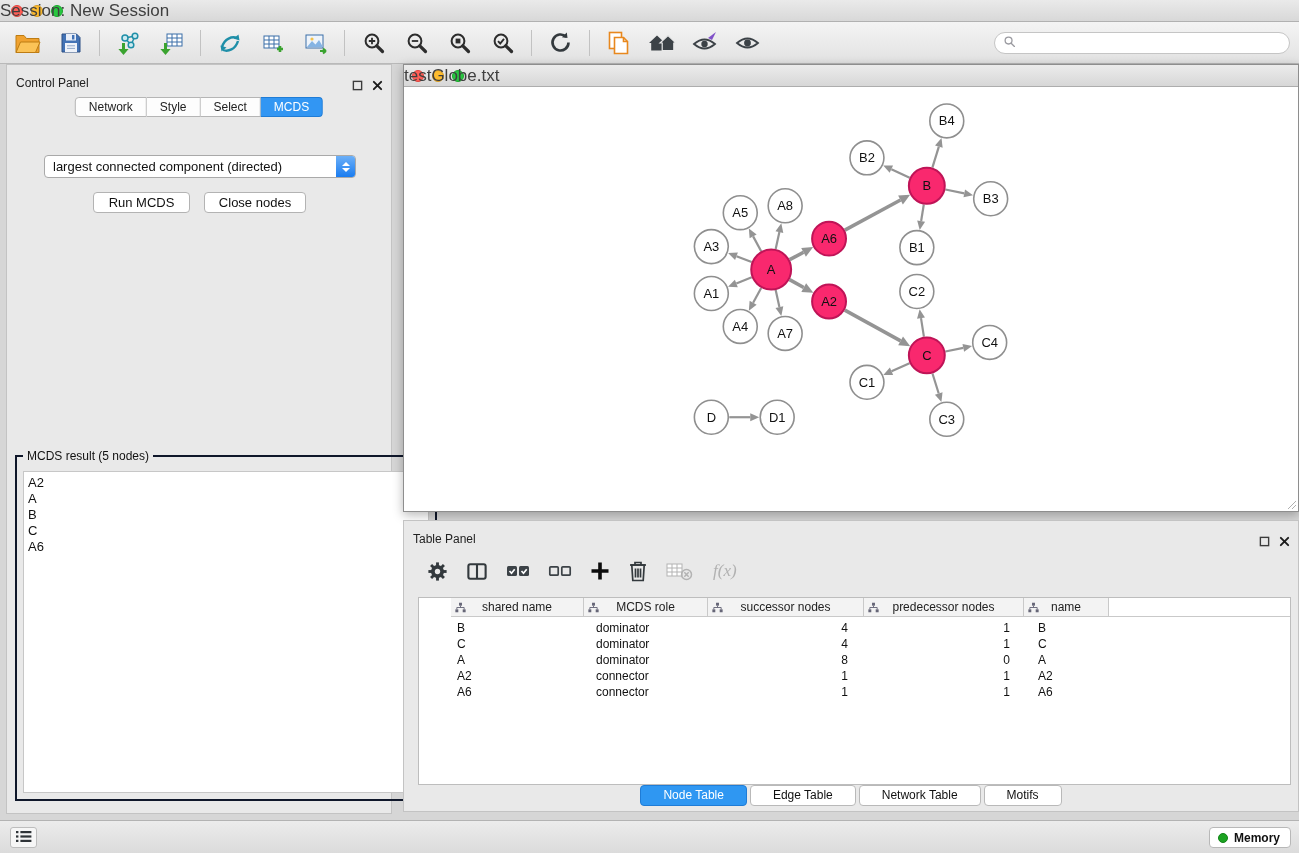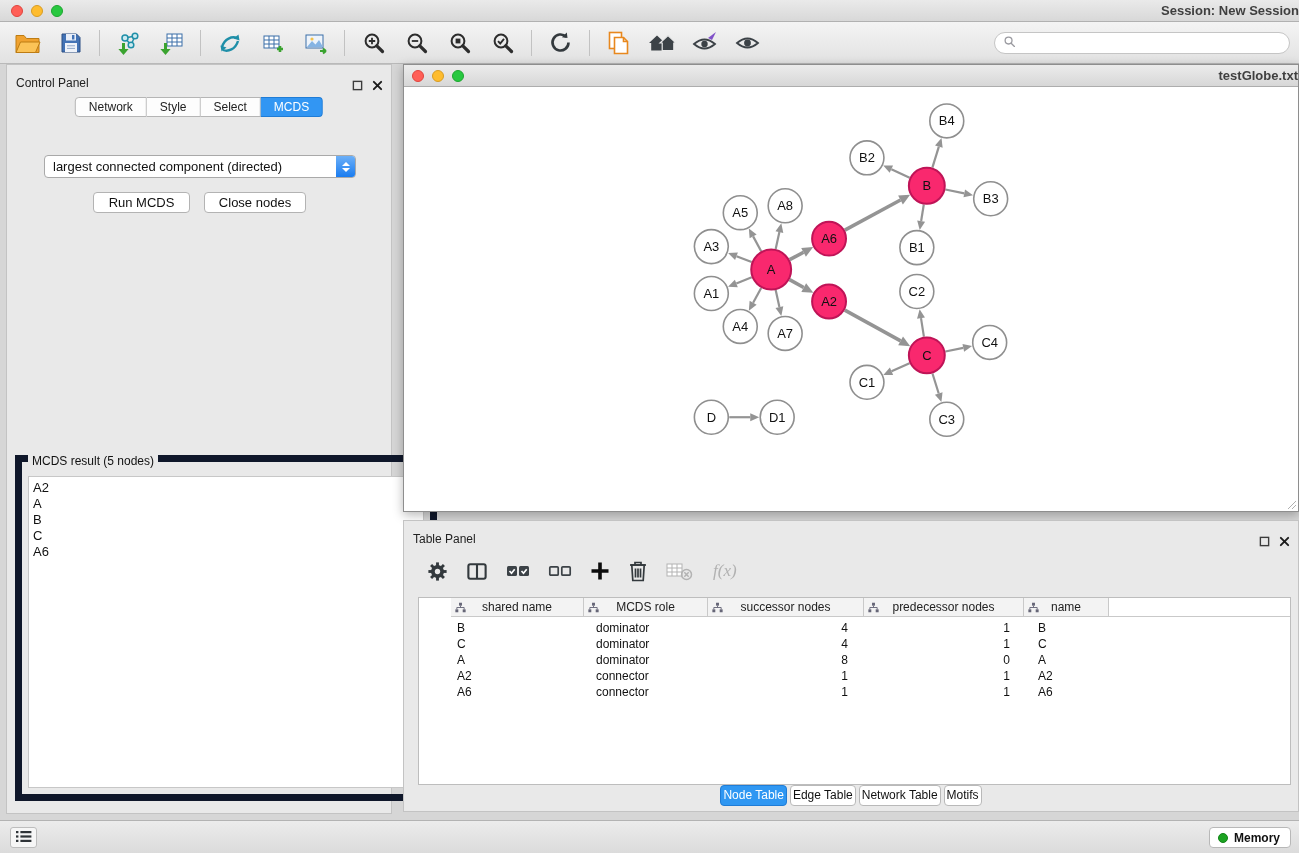--- a/index.html
+++ b/index.html
@@ -8,22 +8,22 @@
   .app { position:absolute; inset:0; width:1299px; height:853px; background:#d6d6d6; overflow:hidden; }
 
   
   .titlebar { position:absolute; left:0; top:0; width:100%; height:22px;
     background:linear-gradient(#eaeaea,#d8d8d8); border-bottom:1px solid #b1b1b1; }
   .traffic { position:absolute; top:5px; left:11px; display:flex; gap:8px; }
   .light { width:12px; height:12px; border-radius:50%; display:inline-block; }
   .light.red    { background:#ff5f57; border:1px solid #e0443e; }
   .light.yellow { background:#febc2e; border:1px solid #d89c23; }
   .light.green  { background:#28c840; border:1px solid #1da62f; }
-  .bar-title { position:absolute; left:0; width:100%; text-align:right; line-height:21px;
-    font-size:13px; color:#3f3f3f;font-weight:bold; }
+  .bar-title { position:absolute; left:0; width:100%; text-align:left; line-height:21px;
+    font-size:17px; color:#3f3f3f; }
 
   
   .toolbar { position:absolute; top:22px; left:0; width:100%; height:42px;
     background:linear-gradient(#f4f4f4,#e2e2e2); border-bottom:1px solid #b9b9b9;
     display:flex; align-items:center; padding-left:6px; }
   .tb-icons { display:flex; align-items:center; height:100%; }
   .tb-icon { width:43px; height:36px; display:flex; align-items:center; justify-content:center; cursor:default; }
   .tb-sep { width:1px; height:26px; background:#c2c2c2; margin:0 7px; }
   .search-box { position:absolute; right:9px; top:10px; width:296px; height:22px; background:#fff;
     border:1px solid #c5c5c5; border-radius:12px; display:flex; align-items:center; padding-left:8px; gap:5px; }
@@ -52,21 +52,21 @@
     background:linear-gradient(#6cb0f8,#1a7cf0); display:flex; flex-direction:column;
     align-items:center; justify-content:center; gap:2px; }
   .tri-up { width:0; height:0; border-left:4px solid transparent; border-right:4px solid transparent;
     border-bottom:4px solid #fff; }
   .tri-down { width:0; height:0; border-left:4px solid transparent; border-right:4px solid transparent;
     border-top:4px solid #fff; }
   .cp-btn { position:absolute; top:127px; height:21px; background:#fff; border:1px solid #b3b3b3;
     border-radius:4px; font-size:13px; color:#111; font-family:"Liberation Sans", sans-serif; cursor:default; }
   .cp-btn.run { left:86px; width:97px; }
   .cp-btn.closep { left:197px; width:102px; }
-  .mcds-box { position:absolute; left:8px; top:390px; width:422px; height:346px; border:7px solid #0f172a; }
+  .mcds-box { position:absolute; left:8px; top:390px; width:422px; height:346px; border:2px solid #0f172a; }
   .mcds-legend { position:absolute; top:-8px; left:6px; background:#e9e9e9; padding:0 4px; font-size:12px; color:#111; }
   .mcds-list { position:absolute; left:6px; top:14px; right:6px; bottom:6px; background:#fff;
     border:1px solid #c7c7c7; overflow:hidden; padding-top:3px; }
   .mcds-item { font-size:13px; line-height:16px; padding-left:4px; color:#111; }
 
   
   .net-window { position:absolute; left:403px; top:64px; width:896px; height:448px; background:#fff;
     border:1px solid #8e8e8e; box-shadow:0 3px 10px rgba(0,0,0,0.28); }
   .net-titlebar { position:relative; height:22px; background:linear-gradient(#ececec,#d7d7d7);
     border-bottom:1px solid #adadad; }
@@ -85,21 +85,21 @@
   .tp-table { position:absolute; left:14px; top:76px; width:873px; bottom:26px; background:#fff;
     border:1px solid #bdbdbd; overflow:hidden;padding-left:32px; }
   .tbl-header { display:flex; height:19px; border-bottom:1px solid #c9c9c9; }
   .tbl-hcell { position:relative; height:100%; background:#f3f3f3; border-right:1px solid #c9c9c9;
     display:flex; align-items:center; justify-content:center; font-size:12px; color:#222; cursor:default; }
   .hicon { position:absolute; left:4px; top:4px; }
   .tbl-row { display:flex; height:16px; align-items:center; font-size:12px; color:#111; }
   .tbl-body { padding-top:3px; }
   .tbl-cell { white-space:nowrap; overflow:hidden; }
   .tp-tabs { position:absolute; bottom:5px; left:0; width:100%; display:flex; justify-content:center; gap:3px; }
-  .tp-tab { height:21px; line-height:19px; padding:0 2px; background:#fff; border:1px solid #b9b9b9;
+  .tp-tab { height:21px; line-height:19px; padding:0 22px; background:#fff; border:1px solid #b9b9b9;
     border-radius:4px; font-size:12px; color:#111; cursor:default; }
   .tp-tab.active { background:#2f97f2; border-color:#1f7cd6; color:#fff; }
 
   
   .statusbar { position:absolute; left:0; bottom:0; width:100%; height:33px;
     background:linear-gradient(#ececec,#dbdbdb); border-top:1px solid #b3b3b3;font-weight:bold; }
   .list-btn { position:absolute; left:10px; top:6px; width:27px; height:21px; background:#f6f6f6;
     border:1px solid #bdbdbd; border-radius:3px; display:flex; align-items:center; justify-content:center; }
   .memory-btn { position:absolute; right:8px; top:6px; height:21px; padding:0 10px 0 8px; background:#fff;
     border:1px solid #b8b8b8; border-radius:4px; display:flex; align-items:center; gap:6px; font-size:12px; color:#111; }

